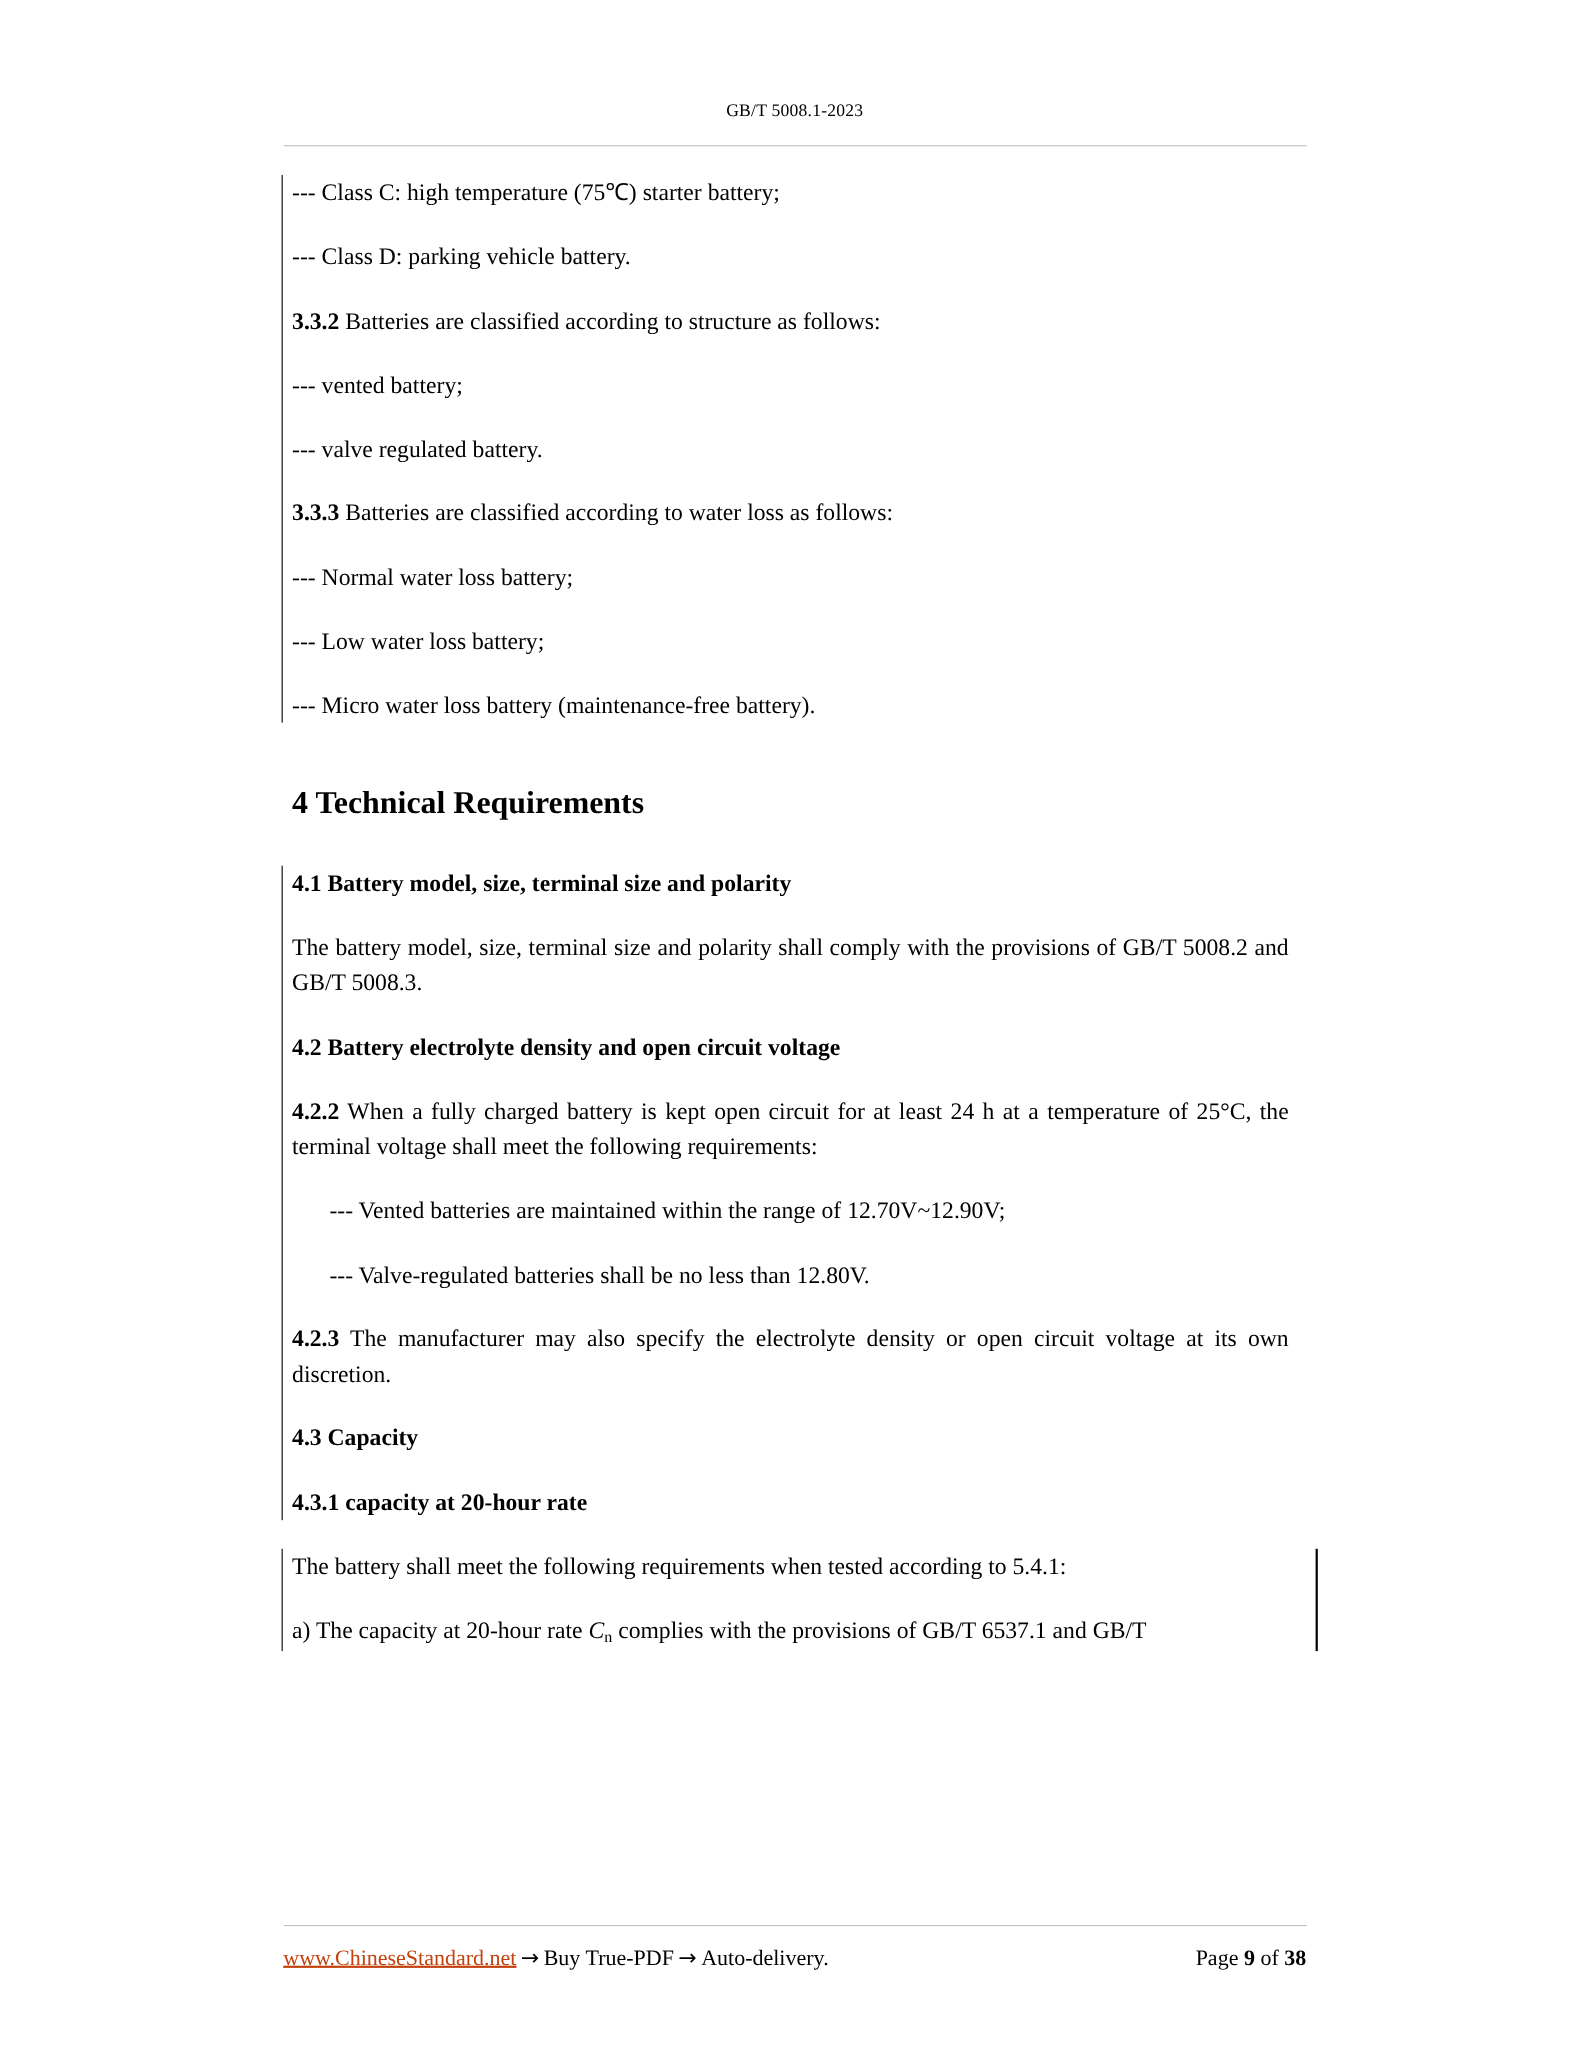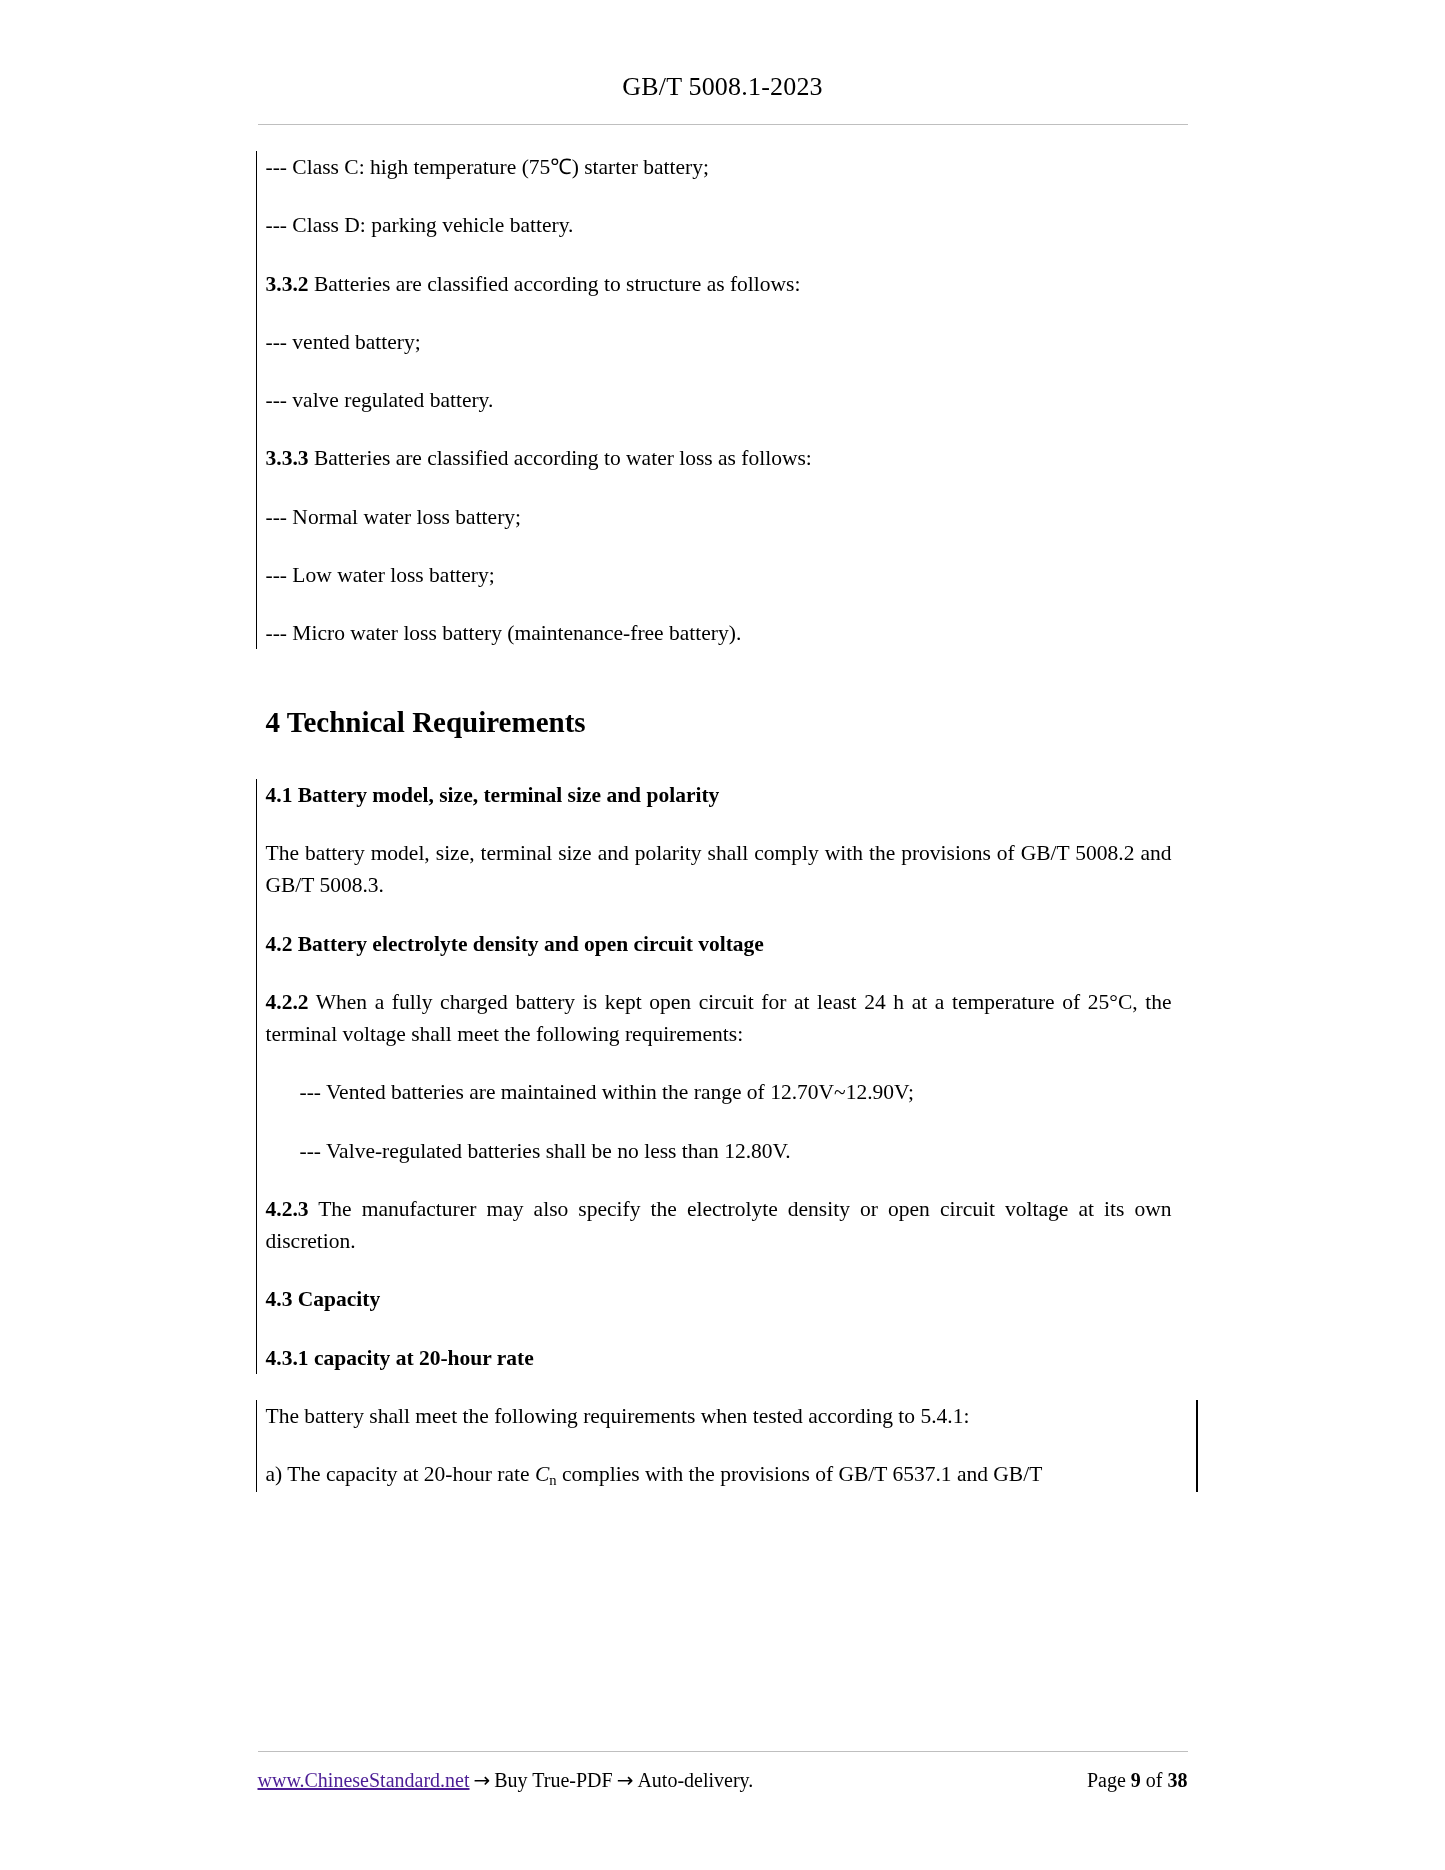--- a/index.html
+++ b/index.html
@@ -16,23 +16,23 @@
   }
   .page {
     position: relative;
     width: 1445px;
     height: 1870px;
     box-sizing: border-box;
     padding: 0;
   }
   .header {
     text-align: center;
-    font-size: 26px;
+    font-size: 16px;
     letter-spacing: 0.2px;
-    padding-top: 72px;
+    padding-top: 92px;
     font-family: "Liberation Serif", serif;
   }
   .header-rule {
     margin: 22px auto 0 auto;
     width: 930px;
     border-top: 1px solid #bfbfbf;
   }
   .content {
     width: 930px;
     margin: 0 auto;
@@ -88,21 +88,21 @@
   .footer-row {
     display: flex;
     justify-content: space-between;
     align-items: baseline;
     font-size: 20px;
   }
   .footer-left {
     white-space: nowrap;
   }
   .footer-left a {
-    color: #4c1d95;
+    color: #c2410c;
     text-decoration: underline;
   }
   .arrow {
     font-family: "DejaVu Sans", sans-serif;
     padding: 0 4px;
   }
   .footer-right {
     white-space: nowrap;
   }
   .footer-right .num { font-weight: bold; }

